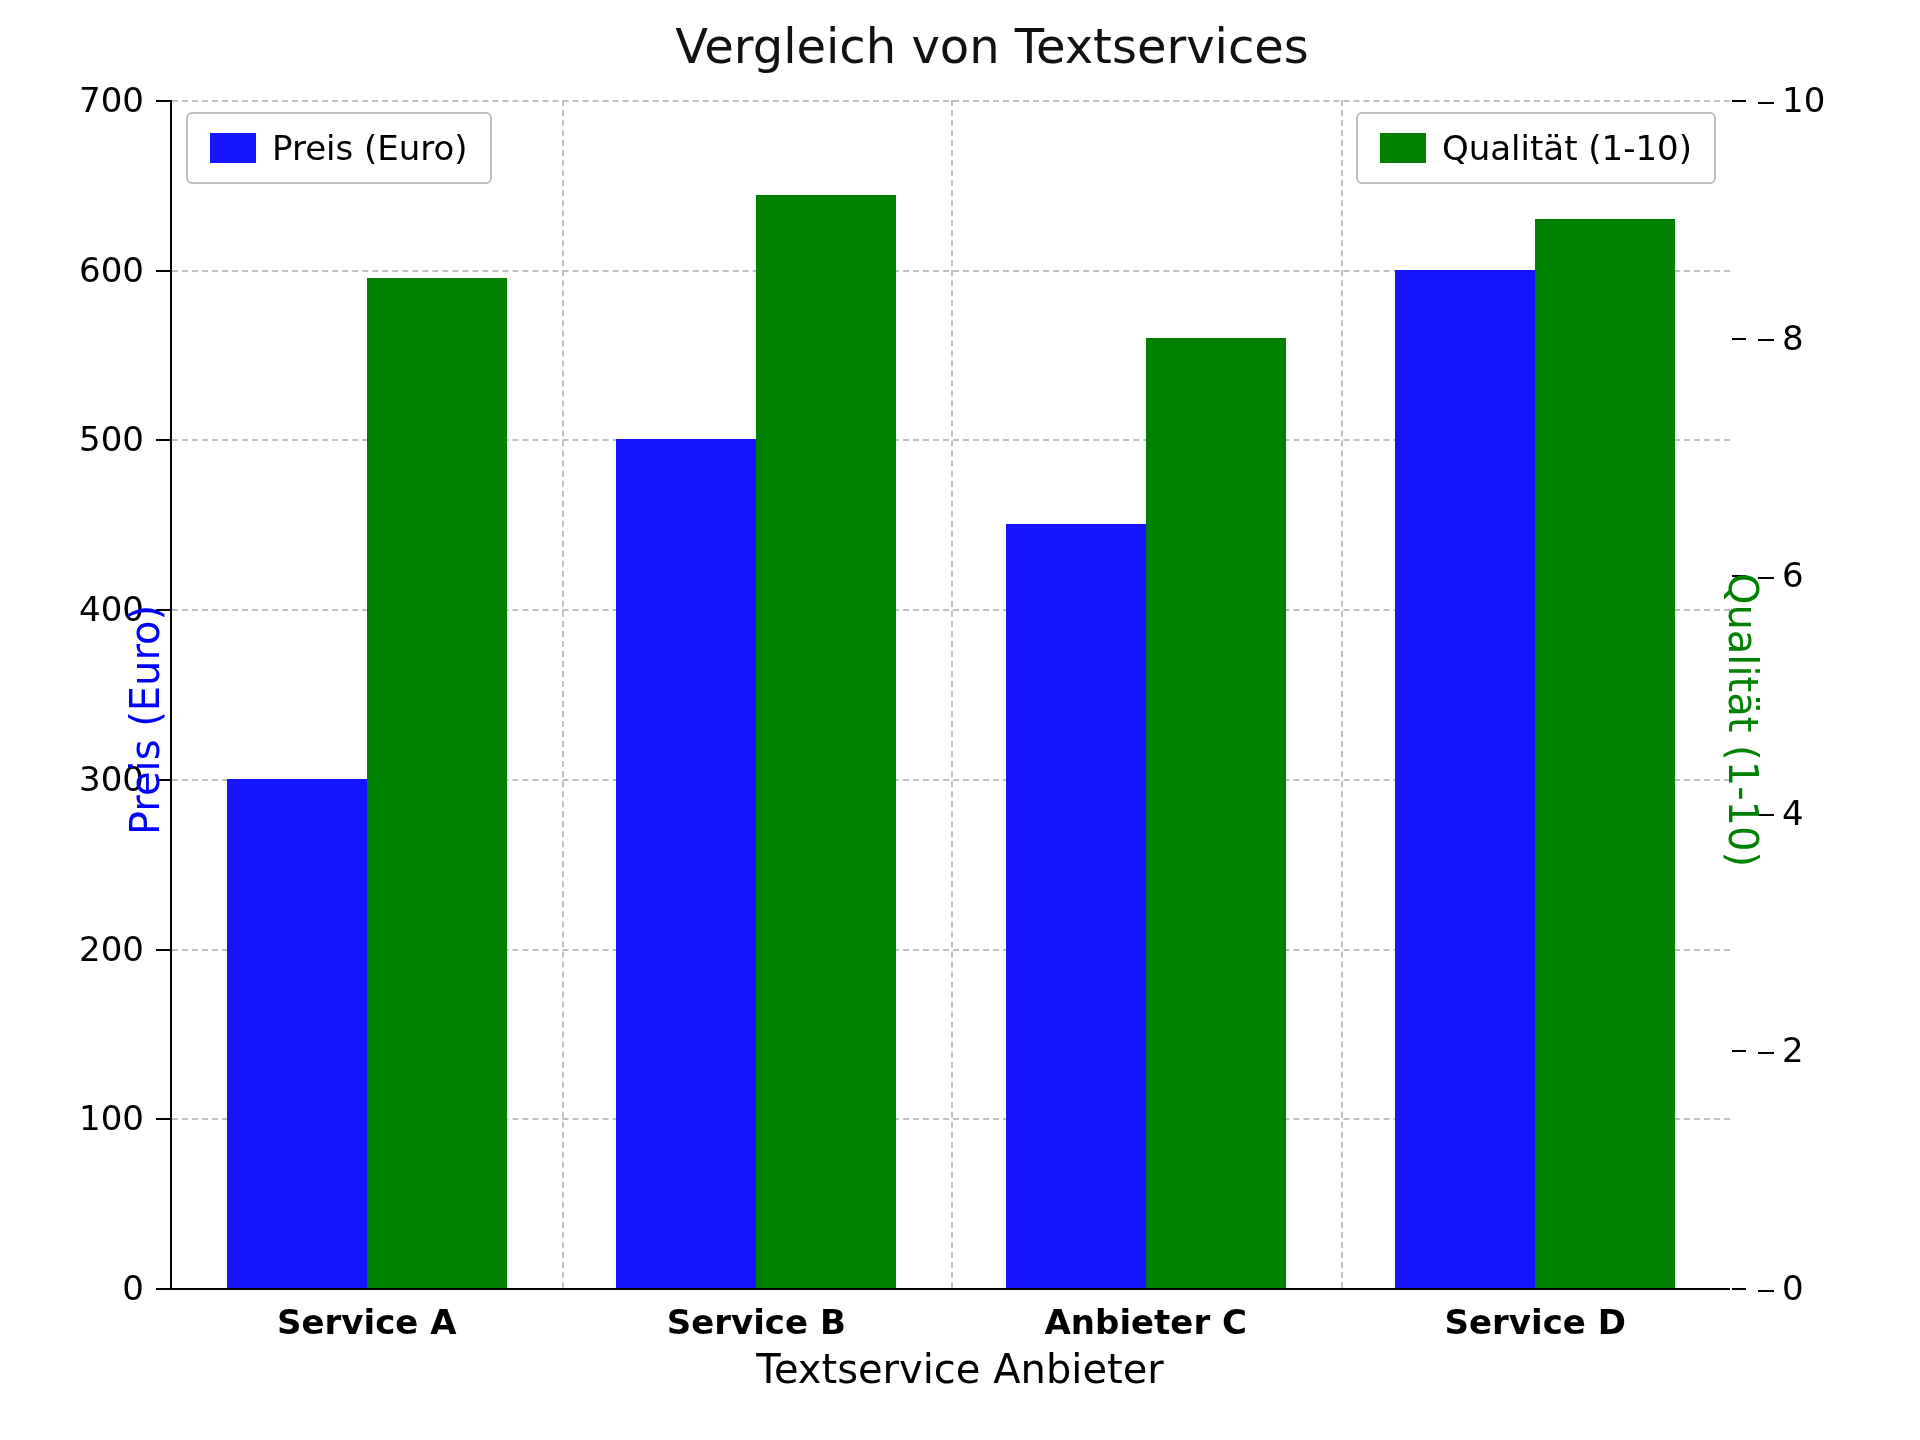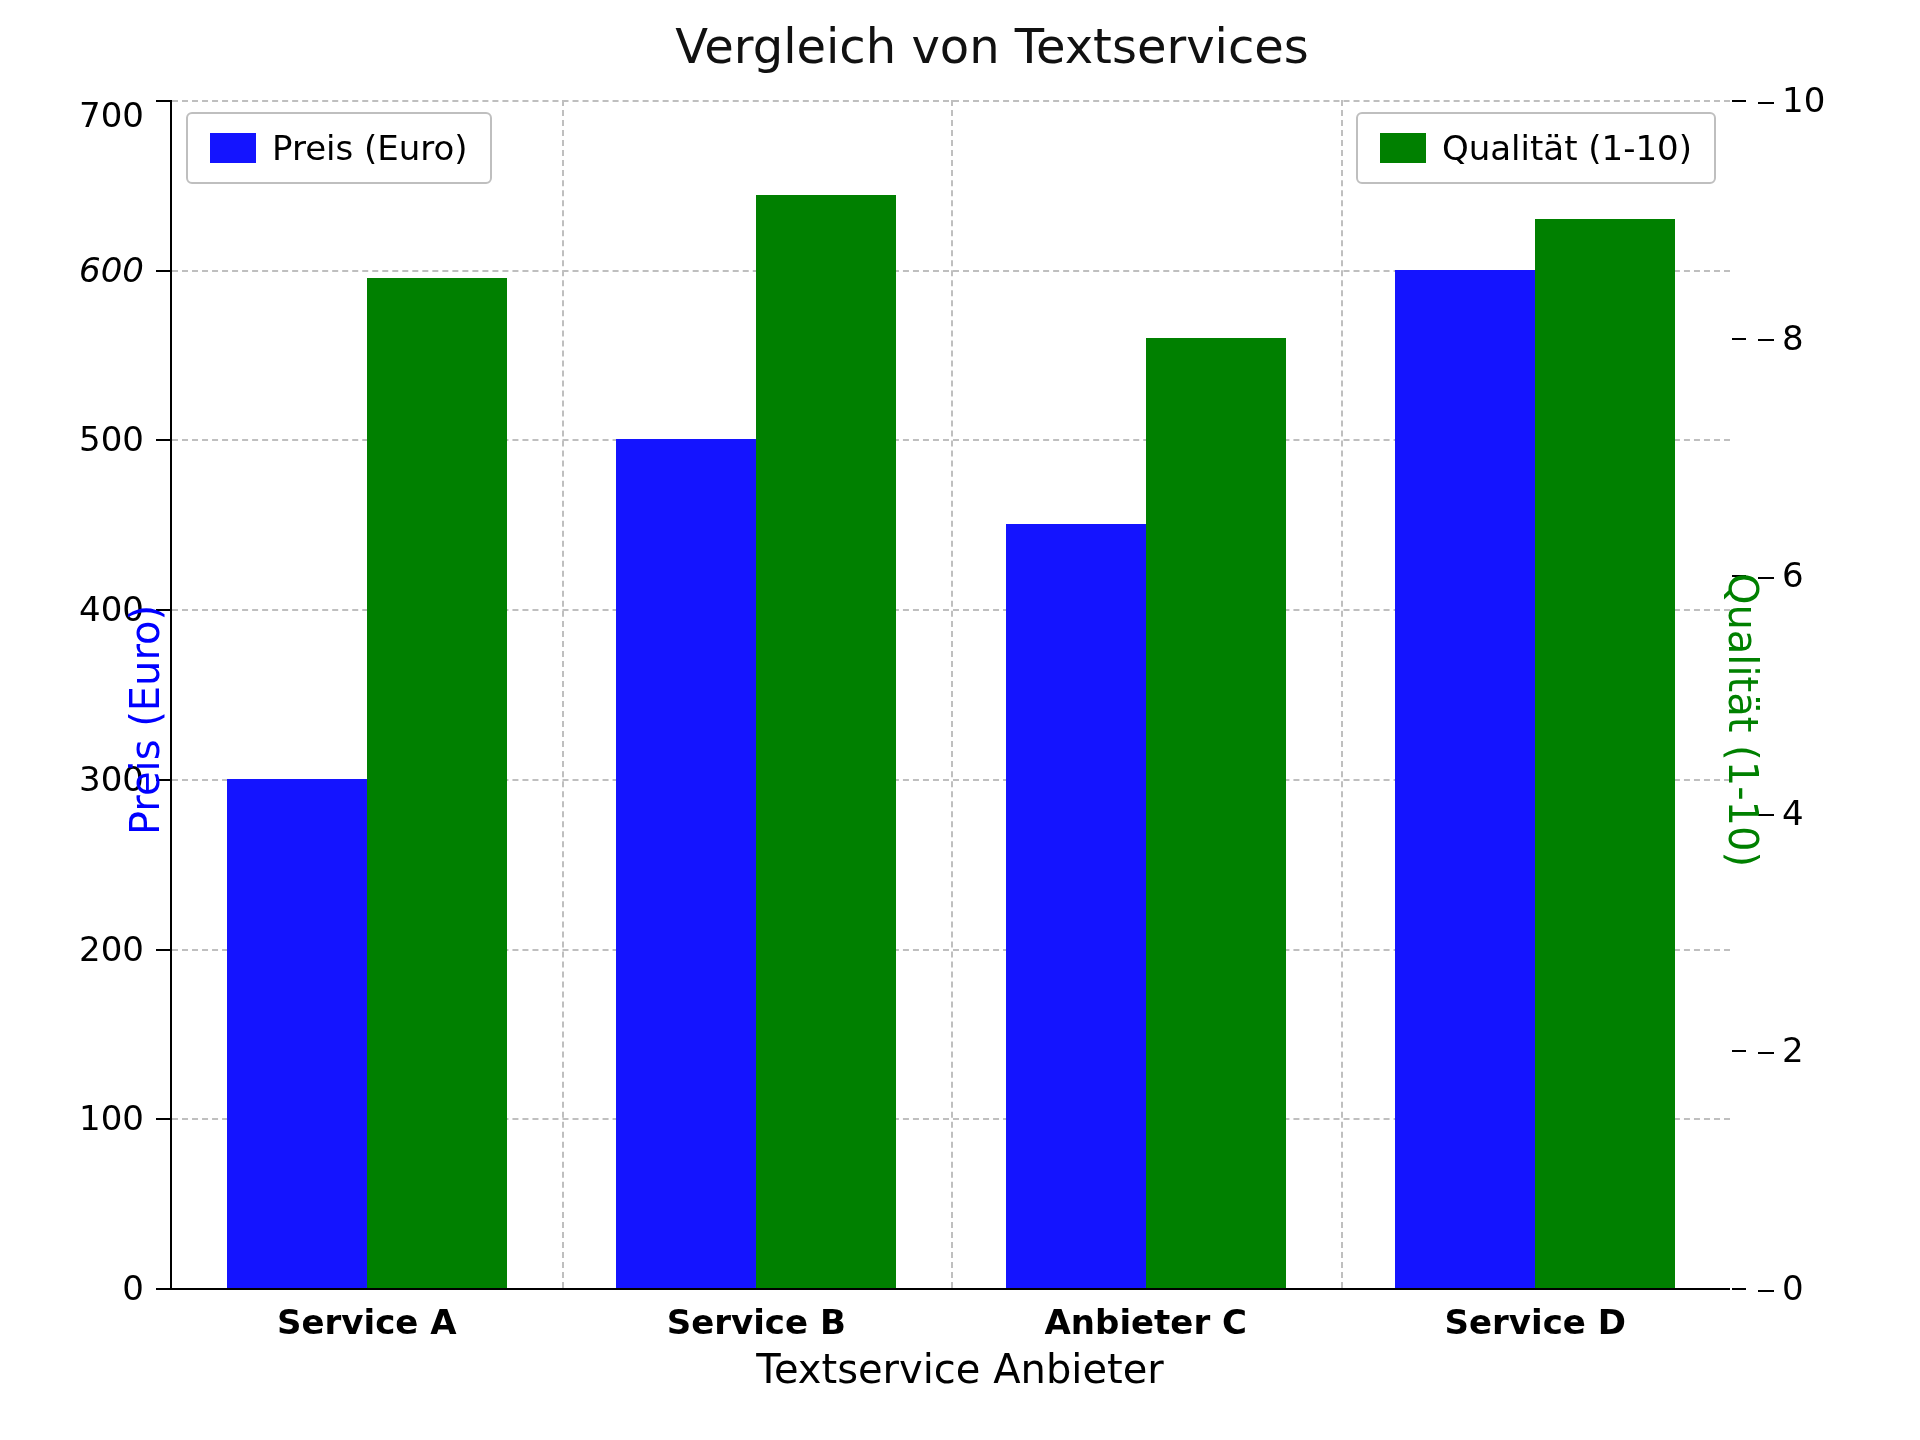--- a/index.html
+++ b/index.html
@@ -189,23 +189,23 @@
       <div class="ytick-left" style="top: 85.7143%;">100</div>
       <div class="ltick-mark" style="top: 71.4286%;"></div>
       <div class="ytick-left" style="top: 71.4286%;">200</div>
       <div class="ltick-mark" style="top: 57.1429%;"></div>
       <div class="ytick-left" style="top: 57.1429%;">300</div>
       <div class="ltick-mark" style="top: 42.8571%;"></div>
       <div class="ytick-left" style="top: 42.8571%;">400</div>
       <div class="ltick-mark" style="top: 28.5714%;"></div>
       <div class="ytick-left" style="top: 28.5714%;">500</div>
       <div class="ltick-mark" style="top: 14.2857%;"></div>
-      <div class="ytick-left" style="top: 14.2857%; font-style: italic;">600</div>
+      <div class="ytick-left" style="top: 14.2857%;">600</div>
       <div class="ltick-mark" style="top: 0%;"></div>
-      <div class="ytick-left" style="top: 0%; margin-top: 15px;">700</div>
+      <div class="ytick-left" style="top: 0%;">700</div>
       <div class="rtick-mark" style="top: 100%;"></div>
       <div class="ytick-right" style="top: 100%;"><span class="dash"></span>0</div>
       <div class="rtick-mark" style="top: 80%;"></div>
       <div class="ytick-right" style="top: 80%;"><span class="dash"></span>2</div>
       <div class="rtick-mark" style="top: 60%;"></div>
       <div class="ytick-right" style="top: 60%;"><span class="dash"></span>4</div>
       <div class="rtick-mark" style="top: 40%;"></div>
       <div class="ytick-right" style="top: 40%;"><span class="dash"></span>6</div>
       <div class="rtick-mark" style="top: 20%;"></div>
       <div class="ytick-right" style="top: 20%;"><span class="dash"></span>8</div>

